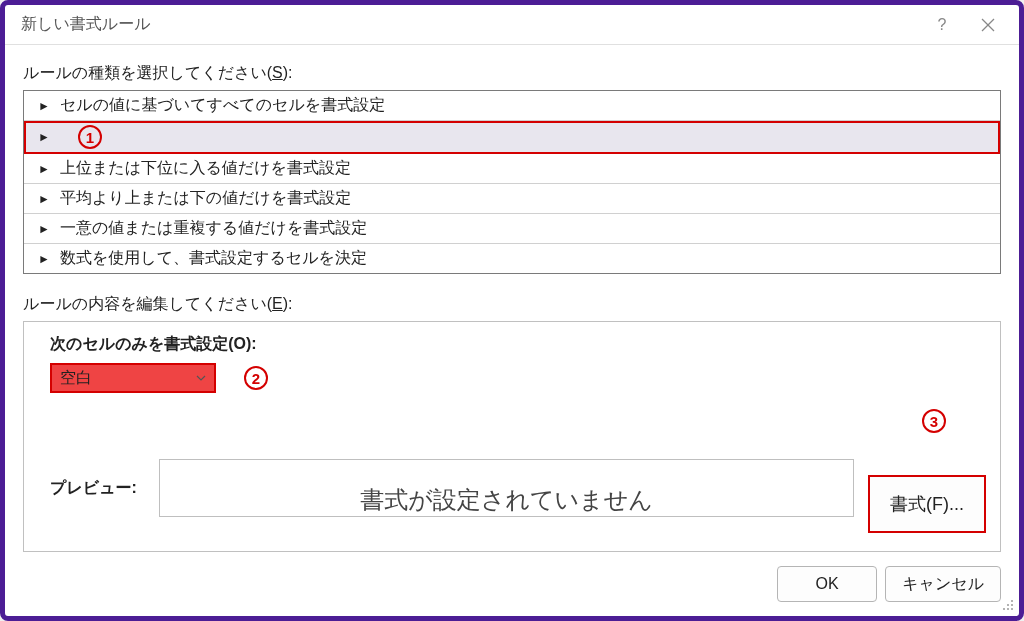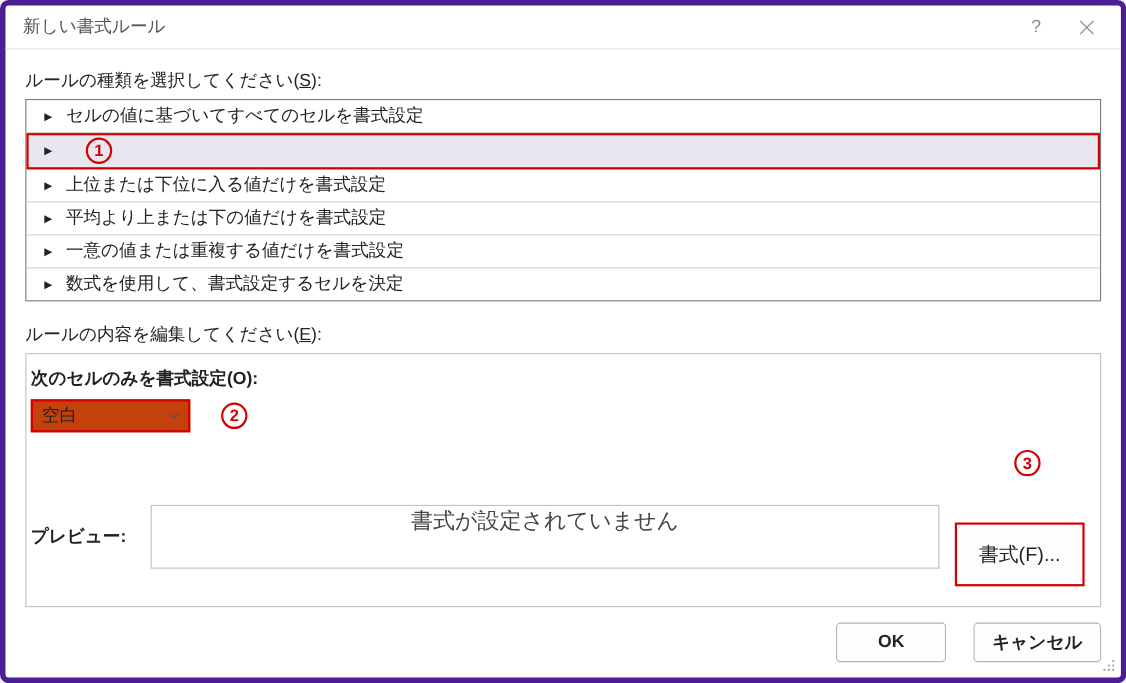--- a/index.html
+++ b/index.html
@@ -88,21 +88,21 @@
     border: 2px solid #d40000;
     border-radius: 50%;
     color: #d40000;
     font-weight: bold;
     font-size: 15px;
     margin-left: 18px;
     background: transparent;
   }
   .edit-panel {
     border: 1px solid #c0c0c0;
-    padding: 12px 14px 14px 4px;
+    padding: 12px 14px 14px 26px;
     flex: 1;
     display: flex;
     flex-direction: column;
     position: relative;
   }
   .subheading {
     font-size: 16px;
     font-weight: bold;
     color: #222;
     margin-bottom: 8px;
@@ -110,24 +110,24 @@
   .dropdown-row {
     display: flex;
     align-items: center;
     gap: 10px;
     margin-bottom: 50px;
   }
   .dropdown {
     display: flex;
     align-items: center;
     justify-content: space-between;
-    width: 145px;
+    width: 166px;
     height: 30px;
     border: 2px solid #d40000;
-    background: #c2410c;
+    background: #ef4444;
     padding: 0 8px 0 8px;
     font-size: 16px;
     color: #222;
   }
   .dropdown .chev {
     width: 10px; height: 10px;
     display:flex;align-items:center;justify-content:center;
     color:#555;
   }
   .preview-row {
@@ -140,23 +140,23 @@
     font-size: 16px;
     font-weight: bold;
     color: #222;
     width: 95px;
   }
   .preview-box {
     flex: 1;
     height: 58px;
     border: 1px solid #bfbfbf;
     display: flex;
-    align-items: flex-start;
-    justify-content: center;
-    font-size: 20px;
+    align-items: flex-end;
+    justify-content: center;
+    font-size: 24px;
     color: #444;
     background: #fff;
   }
   .format-btn-wrap {
     position: relative;
     display: flex;
     flex-direction: column;
     align-items: center;
   }
   .annot-above {
@@ -173,24 +173,23 @@
     align-items: center;
     justify-content: center;
     font-size: 18px;
     color: #222;
     margin-top: 32px;
   }
   .footer {
     display: flex;
     justify-content: flex-end;
     align-items: center;
-    gap: 25px;
+    gap: 8px;
     padding: 14px 18px 14px 18px;
     position: relative;
-    font-weight: bold;
   }
   .btn {
     min-width: 100px;
     height: 36px;
     border: 1px solid #b5b5b5;
     border-radius: 4px;
     background: #fdfdfd;
     display: flex;
     align-items: center;
     justify-content: center;

